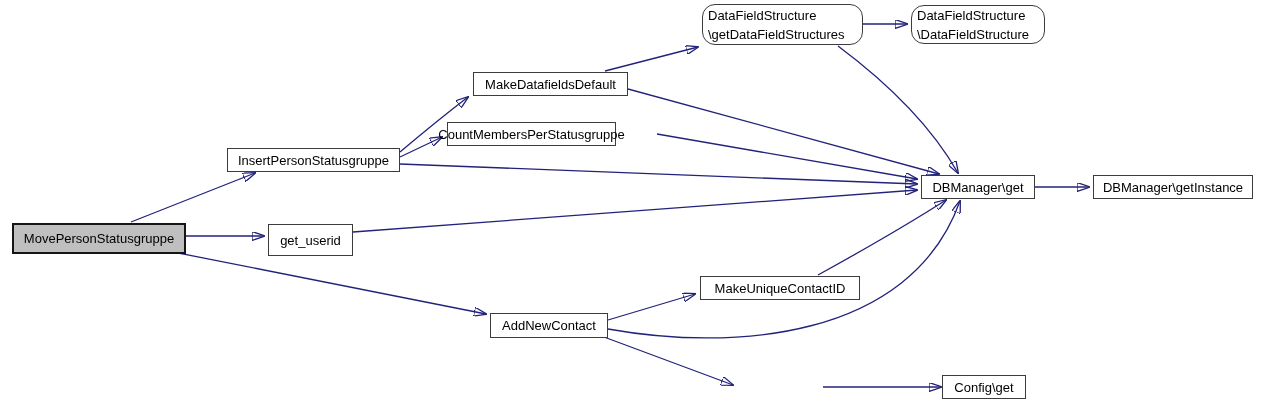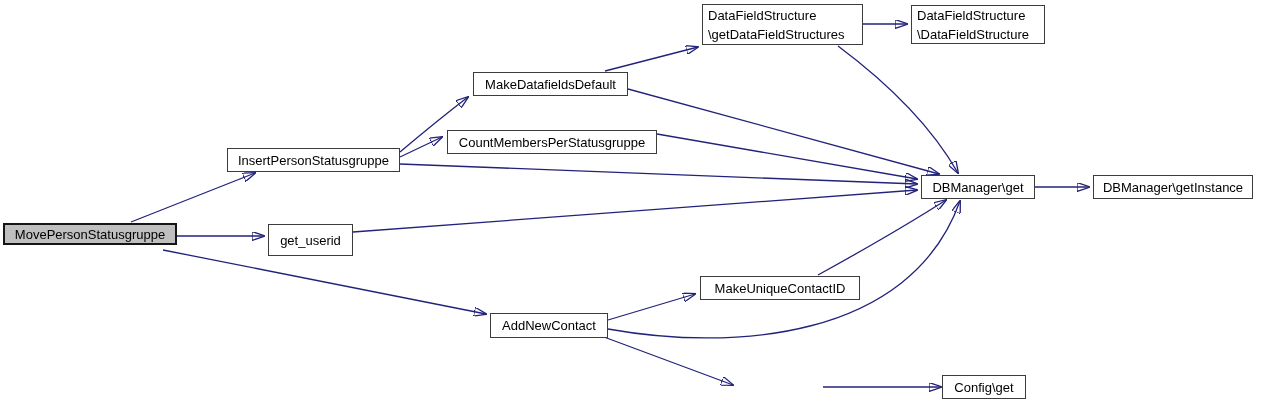--- a/index.html
+++ b/index.html
@@ -30,20 +30,21 @@
   .node.current{
     background:#bfbfbf;
     border:2px solid #151515;
     cursor:default;
   }
   .node.multiline{
     justify-content:flex-start;
     text-align:left;
     padding-left:5px;
     line-height:19px;
+    border-radius:13px;
   }
 </style>
 </head>
 <body>
 
 <div class="canvas">
 
   <svg class="edge-layer" width="1261" height="407" viewBox="0 0 1261 407" xmlns="http://www.w3.org/2000/svg">
     <defs>
       <marker id="ah" markerUnits="userSpaceOnUse" markerWidth="13" markerHeight="9" refX="12" refY="4.5" orient="auto">
@@ -63,29 +64,29 @@
     <path d="M605,71 L698,47" marker-end="url(#ah)"></path>
     <path d="M628,89 L939,174" marker-end="url(#ah)"></path>
     <path d="M657,134 L917,179" marker-end="url(#ah)"></path>
     <path d="M863,24 L907,24" marker-end="url(#ah)"></path>
     <path d="M838,46 Q921,108 958,173" marker-end="url(#ah)"></path>
     <path d="M818,275 Q896,232 946,200" marker-end="url(#ah)"></path>
     <path d="M823,387 L941,387" marker-end="url(#ah)"></path>
     <path d="M1035,187 L1089,187" marker-end="url(#ah)"></path>
   </svg>
 
-  <div class="node current" style="left:3px;top:223px;width:174px;height:22px">MovePersonStatusgruppe</div>
+  <div class="node current" style="left:12px;top:223px;width:174px;height:31px">MovePersonStatusgruppe</div>
 
   <div class="node" style="left:227px;top:148px;width:173px;height:24px">InsertPersonStatusgruppe</div>
 
   <div class="node" style="left:268px;top:224px;width:85px;height:32px">get_userid</div>
 
   <div class="node" style="left:473px;top:72px;width:155px;height:24px">MakeDatafieldsDefault</div>
 
-  <div class="node" style="left:447px;top:130px;width:210px;height:24px">CountMembersPerStatusgruppe</div>
+  <div class="node" style="left:447px;top:122px;width:169px;height:24px">CountMembersPerStatusgruppe</div>
 
   <div class="node" style="left:490px;top:313px;width:118px;height:25px">AddNewContact</div>
 
   <div class="node" style="left:700px;top:276px;width:160px;height:24px">MakeUniqueContactID</div>
 
 
   <div class="node multiline" style="left:702px;top:4px;width:161px;height:41px">DataFieldStructure
 \getDataFieldStructures</div>
 
   <div class="node multiline" style="left:911px;top:5px;width:134px;height:39px">DataFieldStructure

